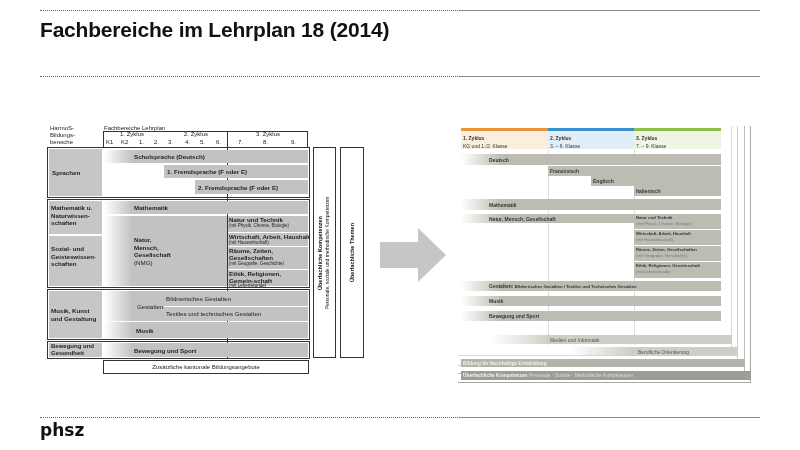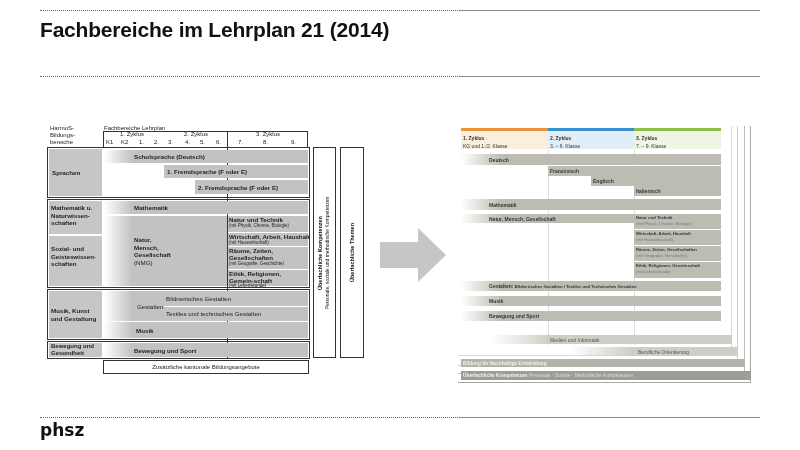--- a/index.html
+++ b/index.html
@@ -31,21 +31,21 @@
 .zh b{font-size:5px}
 .gridv{position:absolute;width:0;border-left:1px solid #ddd}
 .rsub{position:absolute;background:#bdbcb2;font-size:4.2px;color:#333;padding:1px 2px;line-height:5.5px;border-bottom:1px solid #fff}
 .rsub .s{color:#777;font-weight:normal}
 .frame{position:absolute;border-right:1.5px solid;border-bottom:1.5px solid}
 </style>
 </head>
 <body>
 
 <div class="rule" style="top:10px"></div>
-<h1 id="title">Fachbereiche  im Lehrplan 21 (2014)</h1>
+<h1 id="title">Fachbereiche  im Lehrplan 18 (2014)</h1>
 <div class="rule" style="top:76px"></div>
 
 <div>
   <div class="L" style="left:50px;top:125px">
     <div>HarmoS-</div>
     <div>Bildungs-</div>
     <div>bereiche</div>
   </div>
   <div class="lbl" style="left:104px;top:125px">Fachbereiche Lehrplan</div>
 

